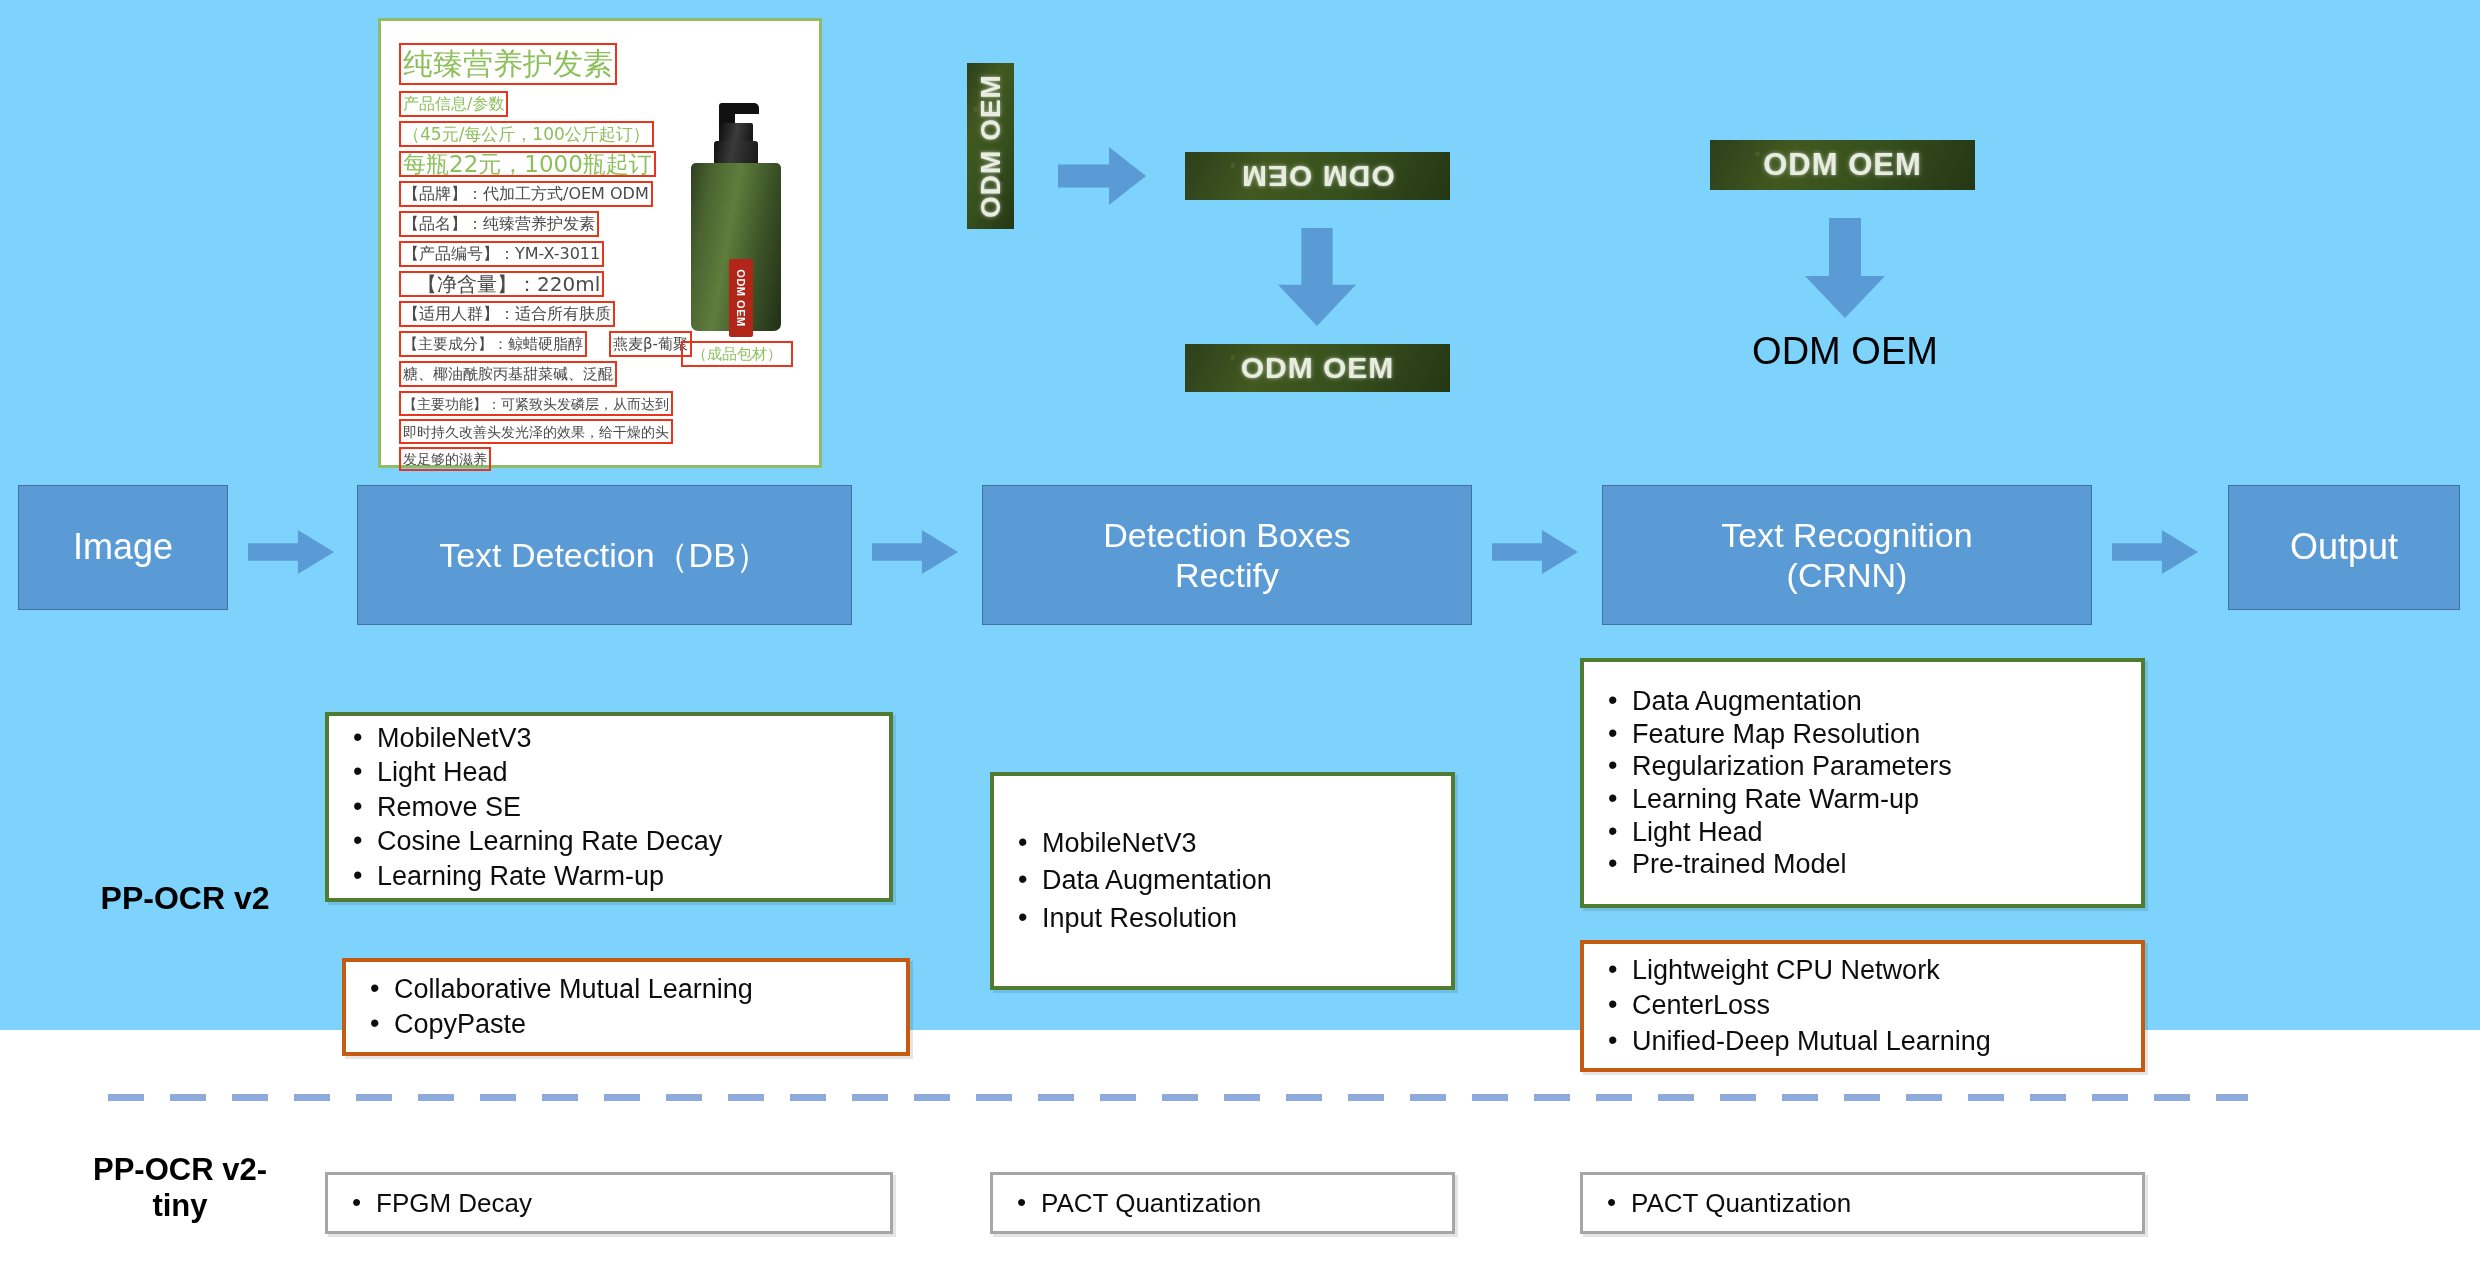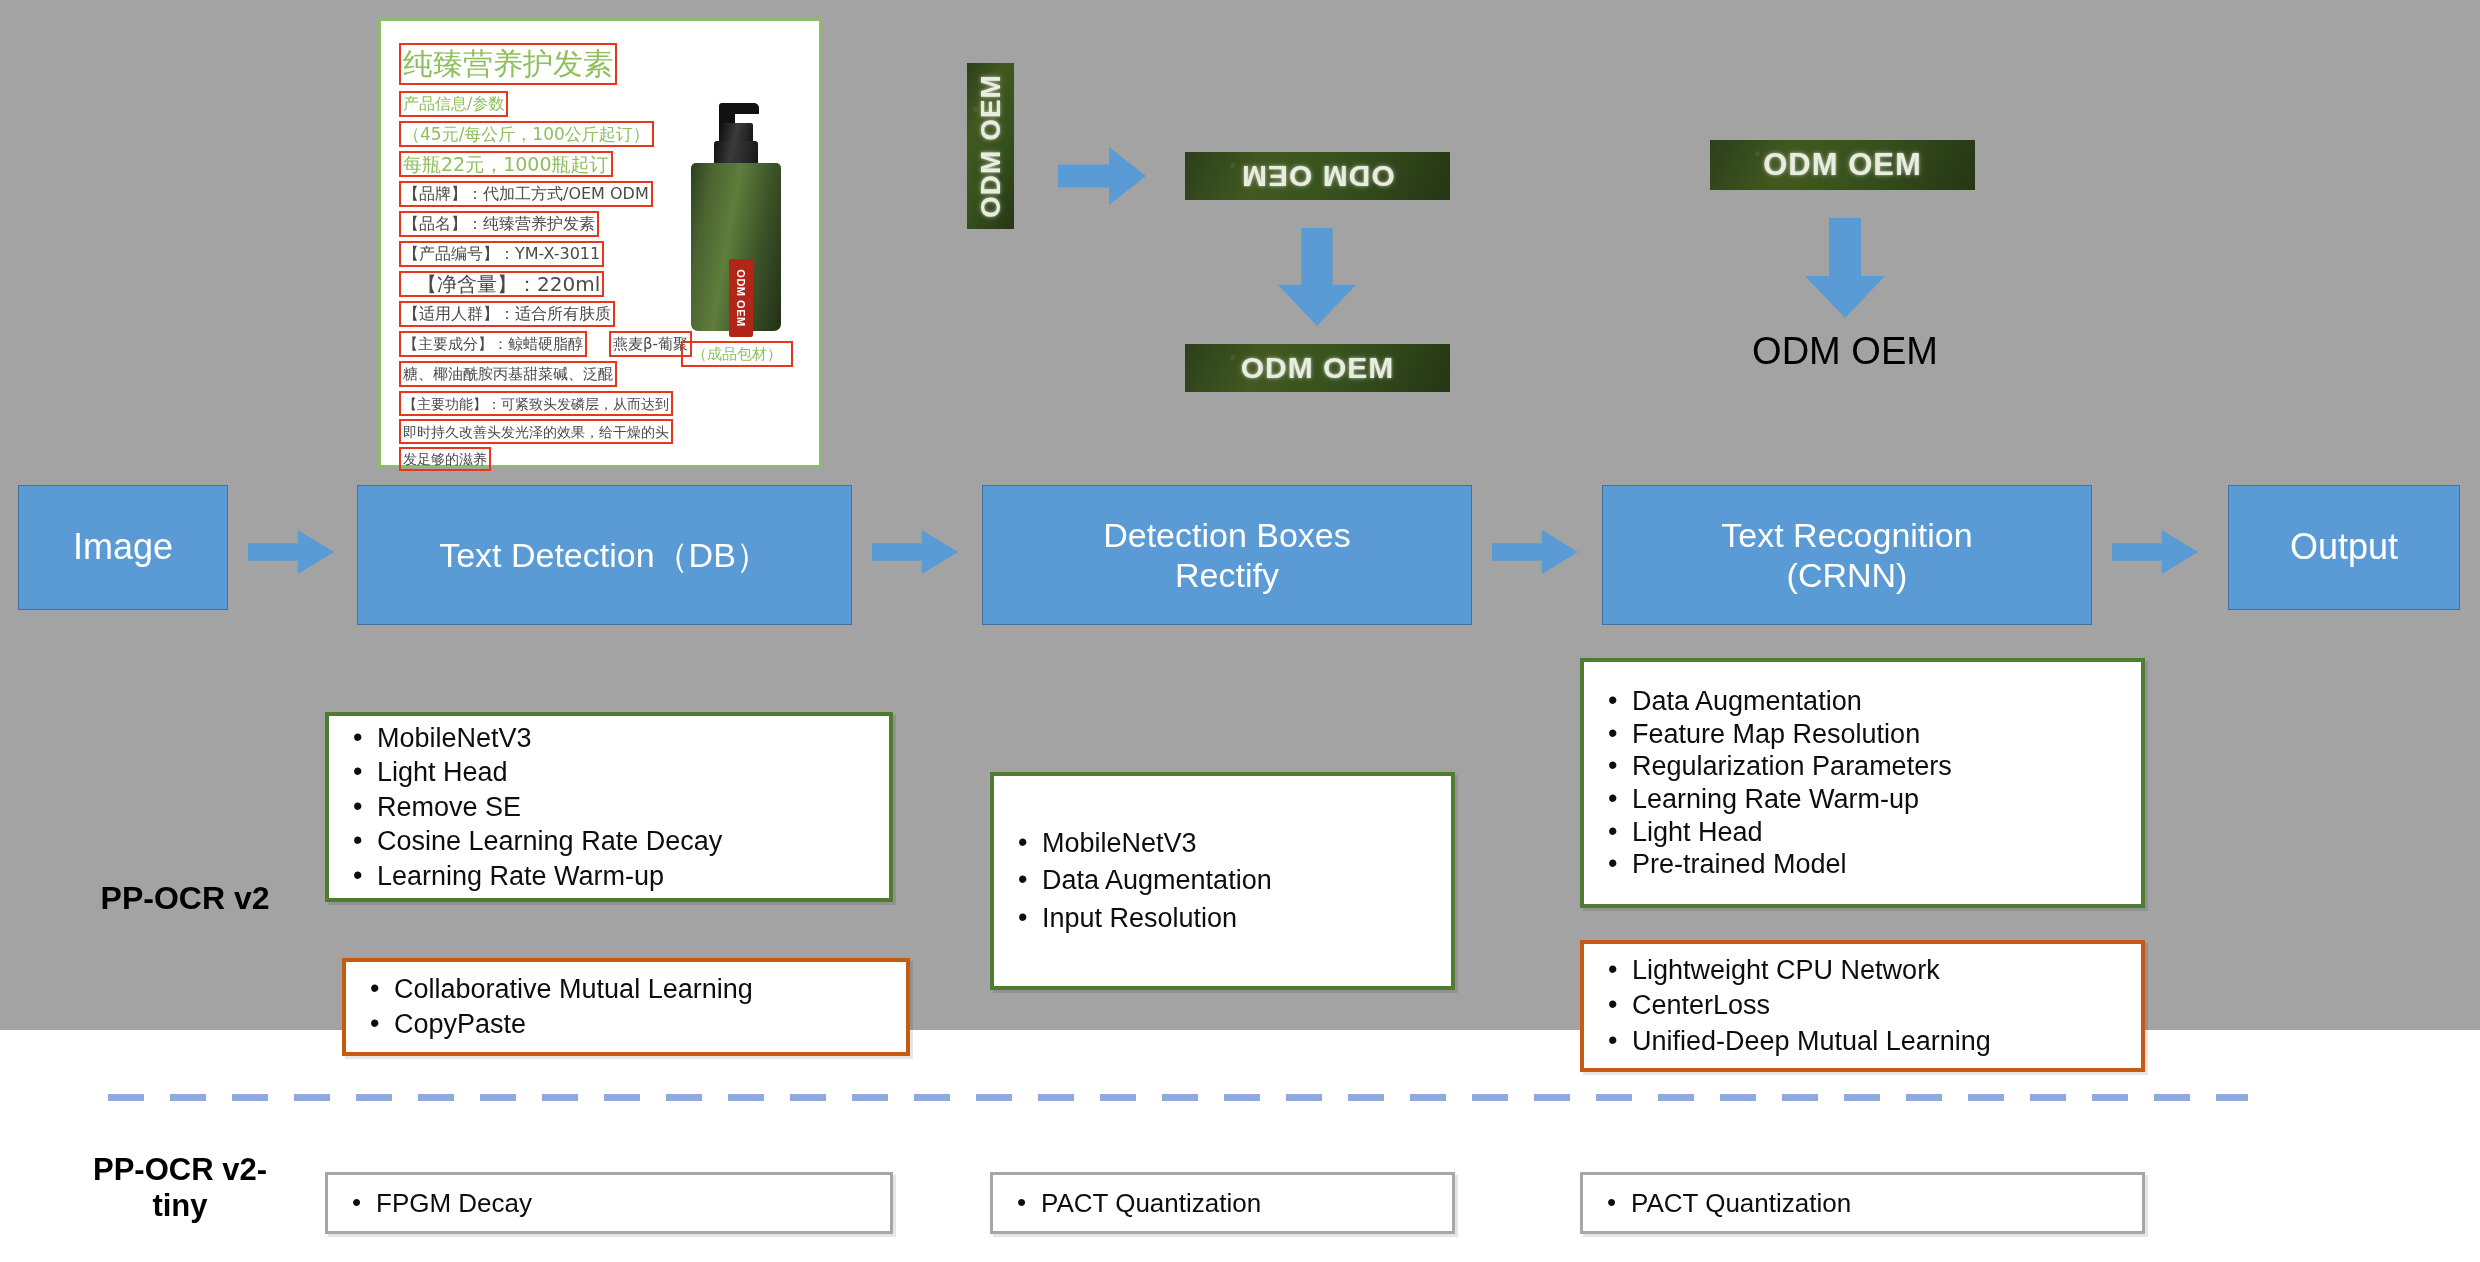--- a/index.html
+++ b/index.html
@@ -2,21 +2,21 @@
 <html><head>
 <meta charset="utf-8">
 <style>
   * { box-sizing: border-box; margin: 0; padding: 0; }
   html, body {
     width: 2480px; height: 1262px;
     background: #ffffff;
     font-family: "Liberation Sans", sans-serif;
     overflow: hidden;
   }
-  .canvas { position: relative; width: 2480px; height: 1030px; background:#a3a3a3; }
+  .canvas { position: relative; width: 2480px; height: 1030px; background:#7dd3fc; }
 
   
   .sample-frame{
     position:absolute; left:378px; top:18px; width:444px; height:450px;
     border:3px solid #8FBC6A; background:#fff;
   }
   .sample-inner{ position:relative; width:100%; height:100%; }
 
   .ocr-line{
     position:absolute;
@@ -170,21 +170,21 @@
 </head>
 <body>
 
 <div class="canvas">
 
   <div class="sample-frame">
     <div class="sample-inner">
       <div class="ocr-line" style="left:18px;  top:22px;  height:42px; font-size:30px;">纯臻营养护发素</div>
       <div class="ocr-line" style="left:18px;  top:70px;  height:26px; font-size:16px;">产品信息/参数</div>
       <div class="ocr-line" style="left:18px;  top:100px; height:26px; font-size:17px;">（45元/每公斤，100公斤起订）</div>
-      <div class="ocr-line" style="left:18px;  top:130px; height:26px; font-size:19px;">每瓶22元，1000瓶起订</div>
+      <div class="ocr-line" style="left:18px;  top:130px; height:26px; font-size:23px;">每瓶22元，1000瓶起订</div>
       <div class="ocr-line dark" style="left:18px; top:160px; height:26px; font-size:16px;">【品牌】：代加工方式/OEM ODM</div>
       <div class="ocr-line dark" style="left:18px; top:190px; height:26px; font-size:16px;">【品名】：纯臻营养护发素</div>
       <div class="ocr-line dark" style="left:18px; top:220px; height:26px; font-size:16px;">【产品编号】：YM-X-3011</div>
       <div class="ocr-line dark" style="left:18px; top:250px; height:26px; font-size:20px;padding-left:16px;">【净含量】：220ml</div>
       <div class="ocr-line dark" style="left:18px; top:280px; height:26px; font-size:16px;">【适用人群】：适合所有肤质</div>
       <div class="ocr-line dark" style="left:18px; top:310px; height:26px; font-size:15px;">【主要成分】：鲸蜡硬脂醇</div>
       <div class="ocr-line dark" style="left:228px; top:310px; height:26px; font-size:15px;">燕麦β-葡聚</div>
       <div class="ocr-line dark" style="left:18px; top:340px; height:26px; font-size:15px;">糖、椰油酰胺丙基甜菜碱、泛醌</div>
       <div class="ocr-line dark" style="left:18px; top:370px; height:25px; font-size:14px;">【主要功能】：可紧致头发磷层，从而达到</div>
       <div class="ocr-line dark" style="left:18px; top:398px; height:25px; font-size:14px;">即时持久改善头发光泽的效果，给干燥的头</div>

